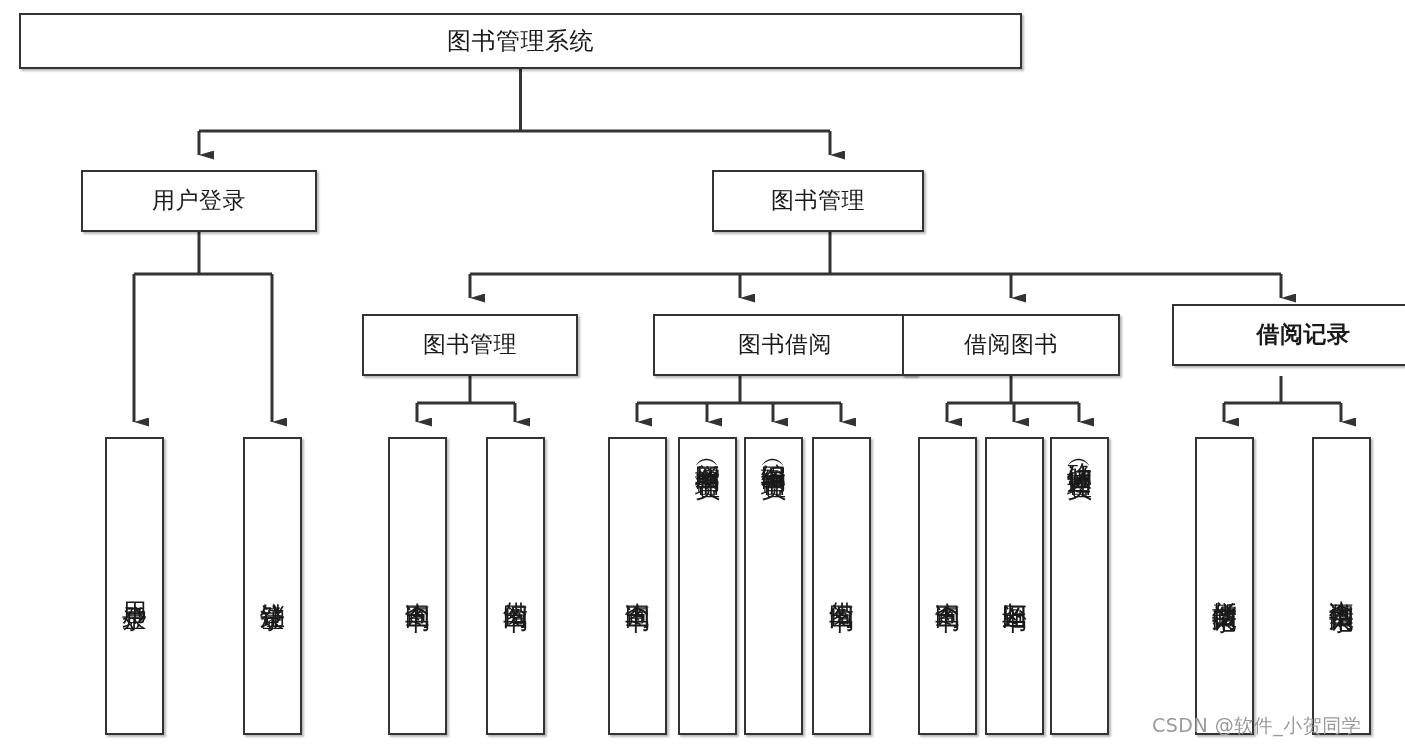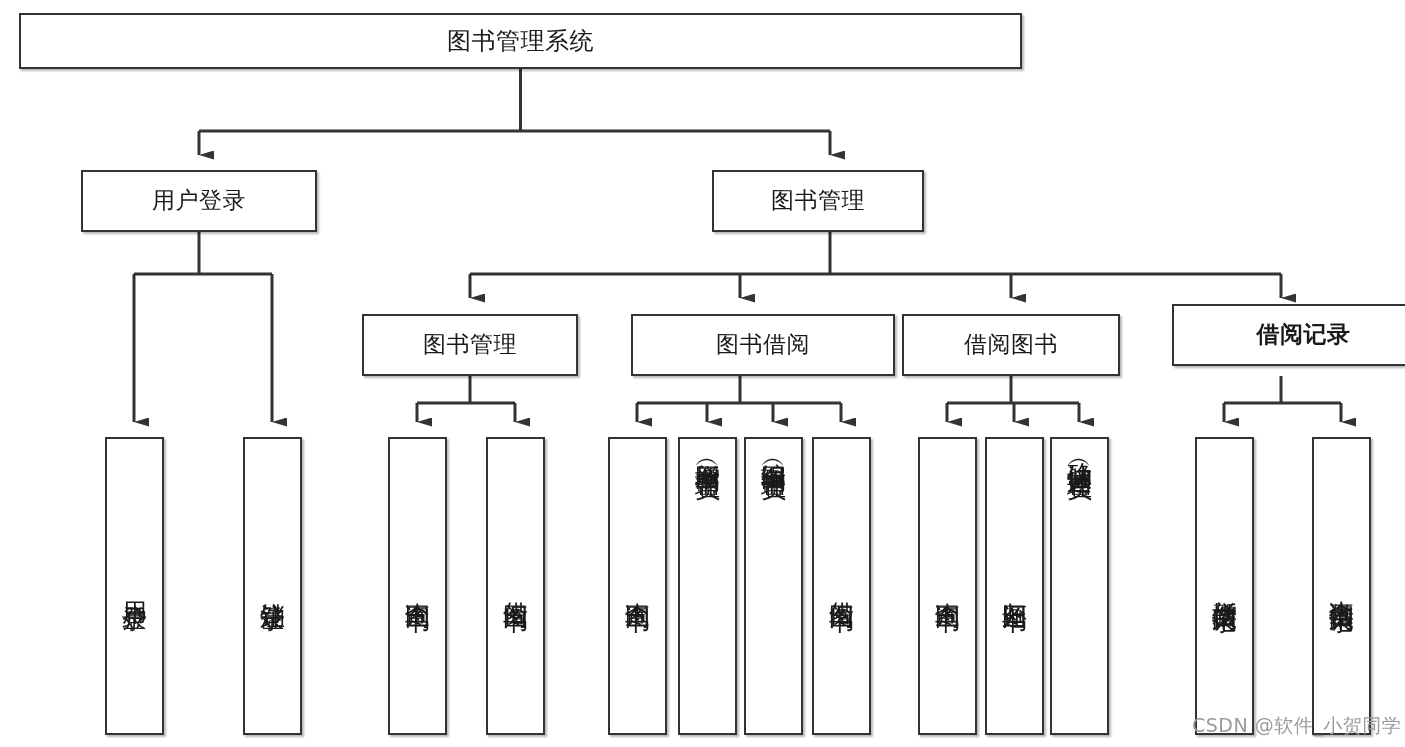--- a/index.html
+++ b/index.html
@@ -66,21 +66,21 @@
     line-height: 1.0;
     letter-spacing: 2px;
     white-space: nowrap;
   }
   .node.v.pad-mid {
     align-items: center;
     padding-top: 0;
   }
   .watermark {
     position: absolute;
-    left: 1192px;
+    left: 1152px;
     top: 713px;
     font-size: 19px;
     color: #9a9a9a;
     white-space: nowrap;
     letter-spacing: 0.5px;
     font-family: "DejaVu Sans", "Liberation Sans", sans-serif;
   }
 </style>
 </head>
 <body>
@@ -147,21 +147,21 @@
   <div class="node h" style="left:81px; top:170px; width:236px; height:62px;">
     <span class="node-label">用户登录</span>
   </div>
   <div class="node h" style="left:712px; top:170px; width:212px; height:62px;">
     <span class="node-label">图书管理</span>
   </div>
 
   <div class="node h" style="left:362px; top:314px; width:216px; height:62px;">
     <span class="node-label">图书管理</span>
   </div>
-  <div class="node h" style="left:631px; top:314px; width:264px; height:62px;">
+  <div class="node h" style="left:653px; top:314px; width:264px; height:62px;">
     <span class="node-label">图书借阅</span>
   </div>
   <div class="node h" style="left:902px; top:314px; width:218px; height:62px;">
     <span class="node-label">借阅图书</span>
   </div>
   <div class="node h" style="left:1172px; top:304px; width:263px; height:62px;font-weight:bold;">
     <span class="node-label">借阅记录</span>
   </div>
 
   <div class="node v pad-mid" style="left:105px; top:437px; width:59px; height:298px;">

